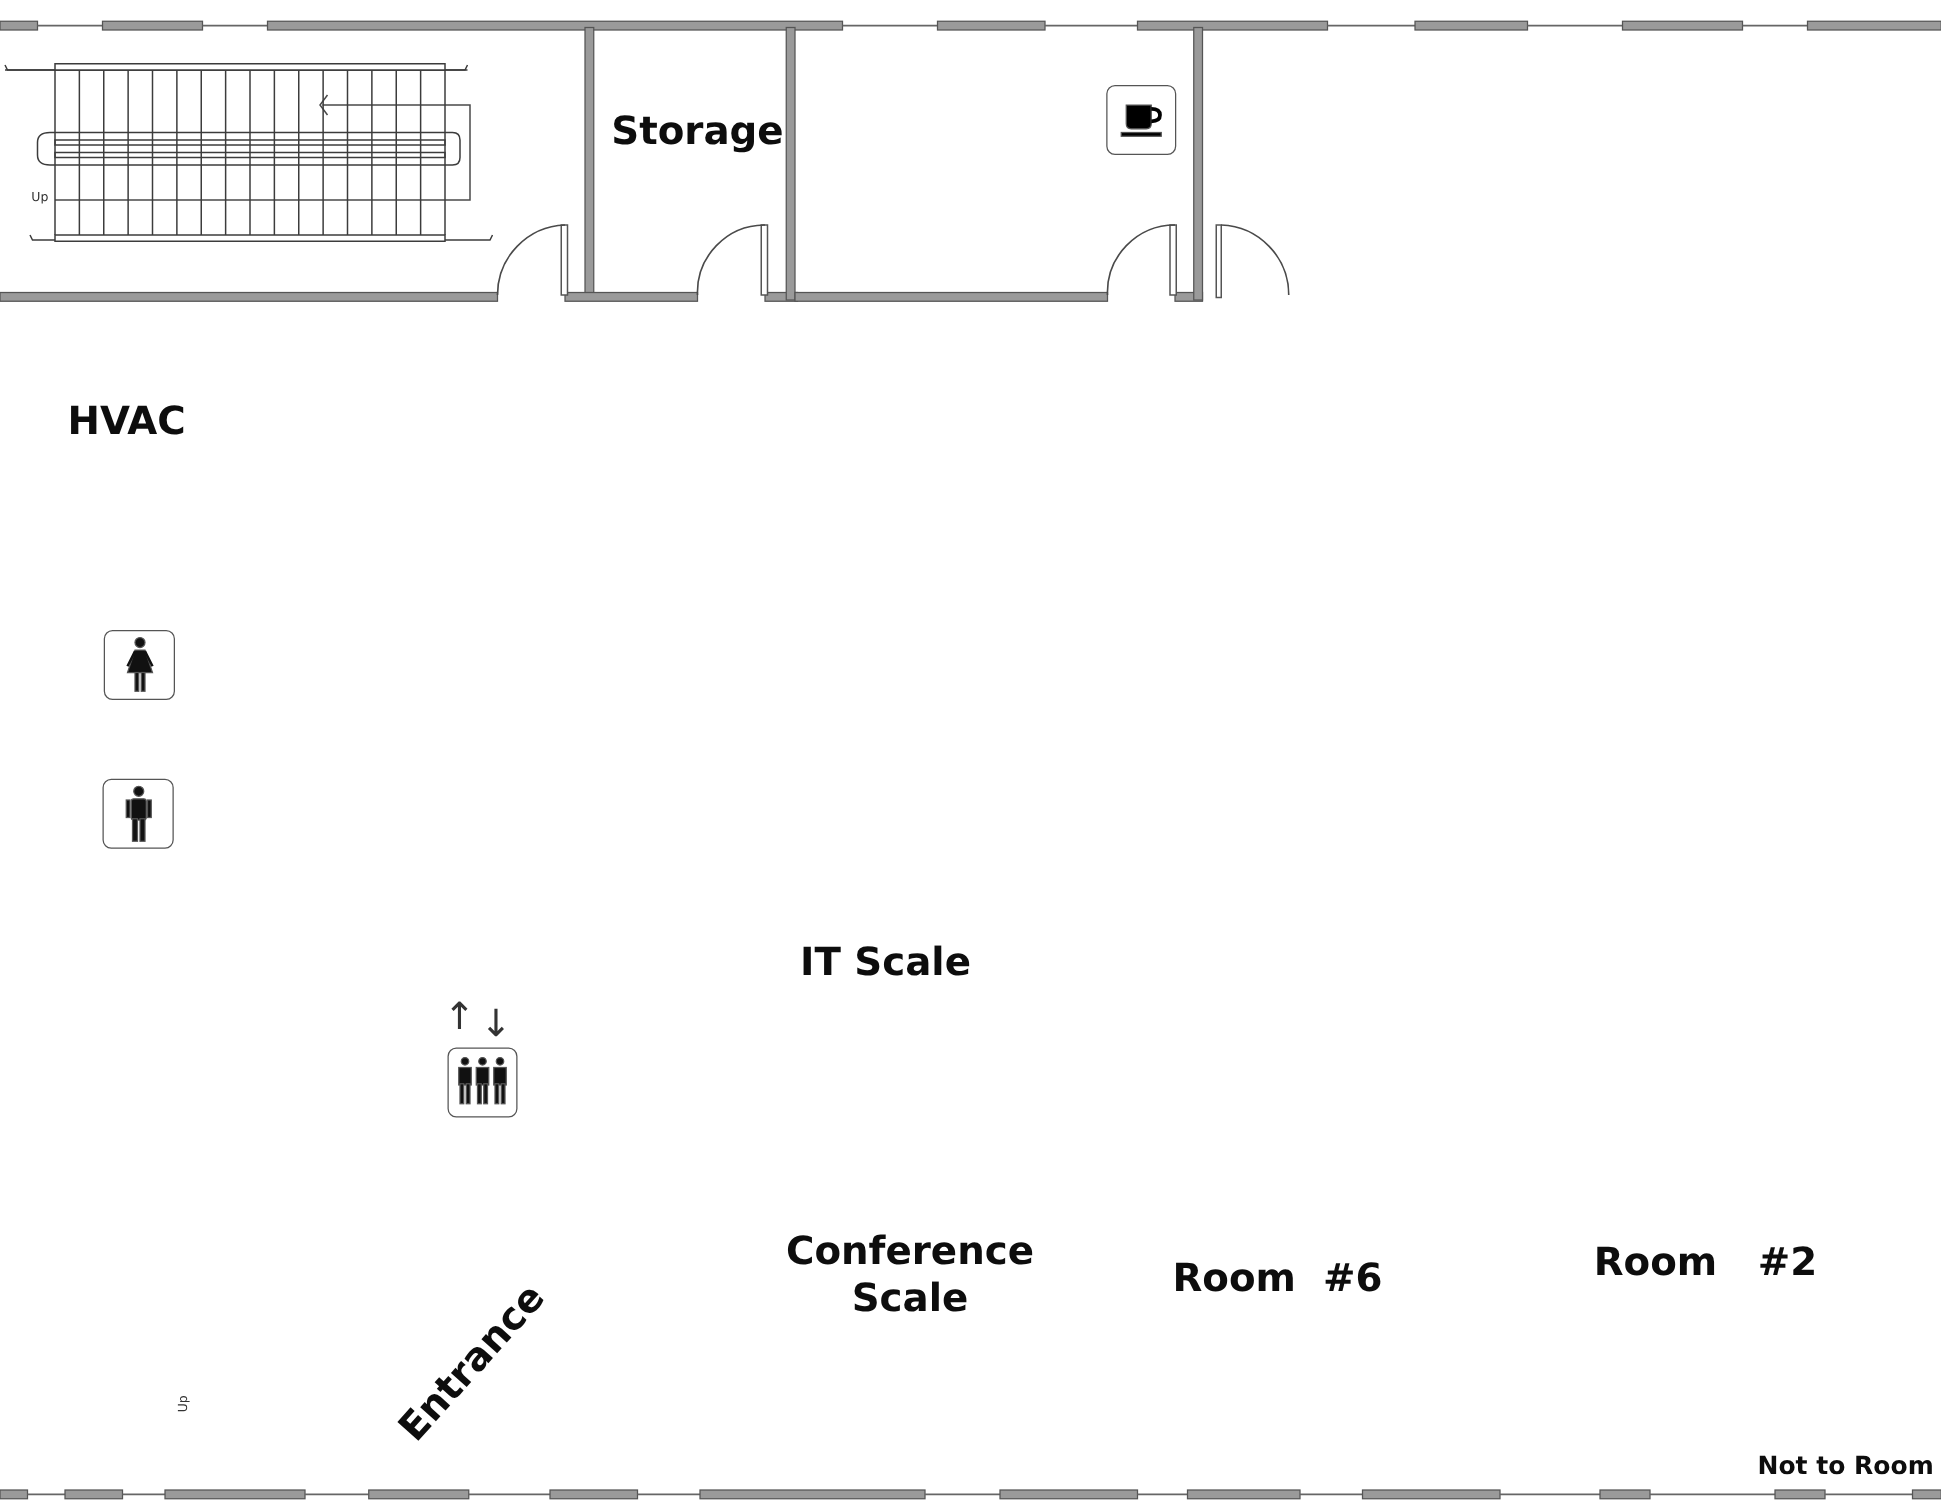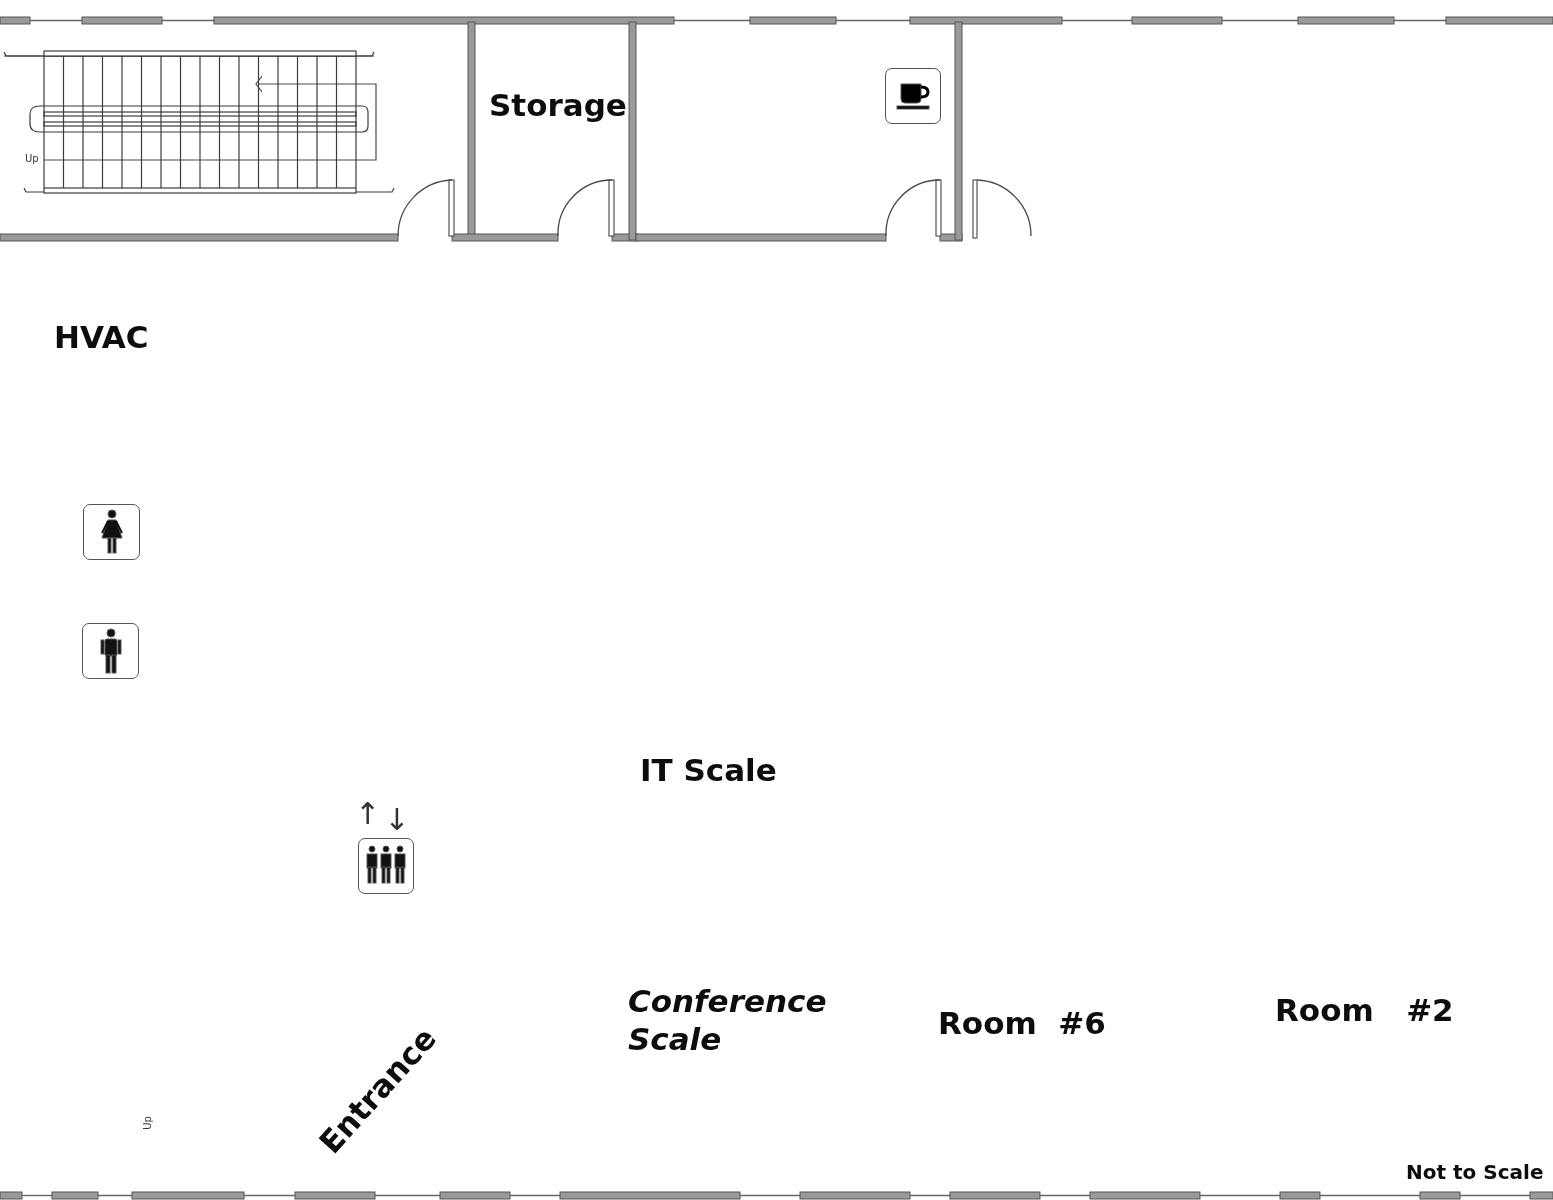--- a/index.html
+++ b/index.html
@@ -12,21 +12,21 @@
   .door-leaf { fill: #ffffff; stroke: #555555; stroke-width: 1.2; }
   .stair { stroke: #3c3c3c; stroke-width: 1.2; fill: none; }
   .rail { stroke: #3c3c3c; stroke-width: 1.2; fill: #ffffff; }
   .label {
     position: absolute; font-family: "DejaVu Sans", sans-serif; font-weight: bold;
     color: #0d0d0d; white-space: nowrap; line-height: 1;
   }
   .label.big { font-size: 31px; }
   .label.small { font-size: 20px; }
   .label.tiny { font-size: 10px; font-weight: normal; color: #333; }
-  .center { text-align: left; font-style: italic; }
+  .center { text-align: center; }
   .icon-box {
     position: absolute; border: 1.5px solid #555; border-radius: 7px; background: #fff;
     display: flex; align-items: center; justify-content: center;
   }
 </style>
 </head>
 <body>
 
 
 
@@ -304,21 +304,21 @@
 <div class="label big" style="left:489px; top:90px;">Storage</div>
 <div class="label big" style="left:54px; top:322px;text-align:right;">HVAC</div>
 <div class="label big" style="left:640px; top:755px;">IT Scale</div>
 <div class="label big center" style="left:628px; top:986px; width:200px;">
   <div>Conference</div>
   <div style="margin-top:7px;">Scale</div>
 </div>
 <div class="label big" style="left:938px; top:1008px; white-space:pre;">Room  #6</div>
 <div class="label big" style="left:1275px; top:995px; white-space:pre;">Room   #2</div>
 <div class="label big" style="left:300px; top:1075px; transform:rotate(-48deg); transform-origin:center;">Entrance</div>
-<div class="label small" style="left:1406px; top:1162px;">Not to Scale</div>
+<div class="label small" style="left:1406px; top:1162px;">Not to Room</div>
 <div class="label tiny" style="left:25px; top:154px;">Up</div>
 <div class="label tiny" style="left:141px; top:1118px; transform:rotate(-90deg);">Up</div>
 
 
 <div class="icon-box" style="left:885px; top:68px; width:54px; height:54px;">
   <svg width="40" height="34" viewBox="0 0 40 34">
     <path d="M8,5 L28,5 L28,20 Q28,24 24,24 L12,24 Q8,24 8,20 Z" fill="#000"></path>
     <path d="M28,8 Q35,8 35,13 Q35,18 28,18" fill="none" stroke="#000" stroke-width="3"></path>
     <rect x="4" y="27" width="32" height="3" fill="#000"></rect>
   </svg>

